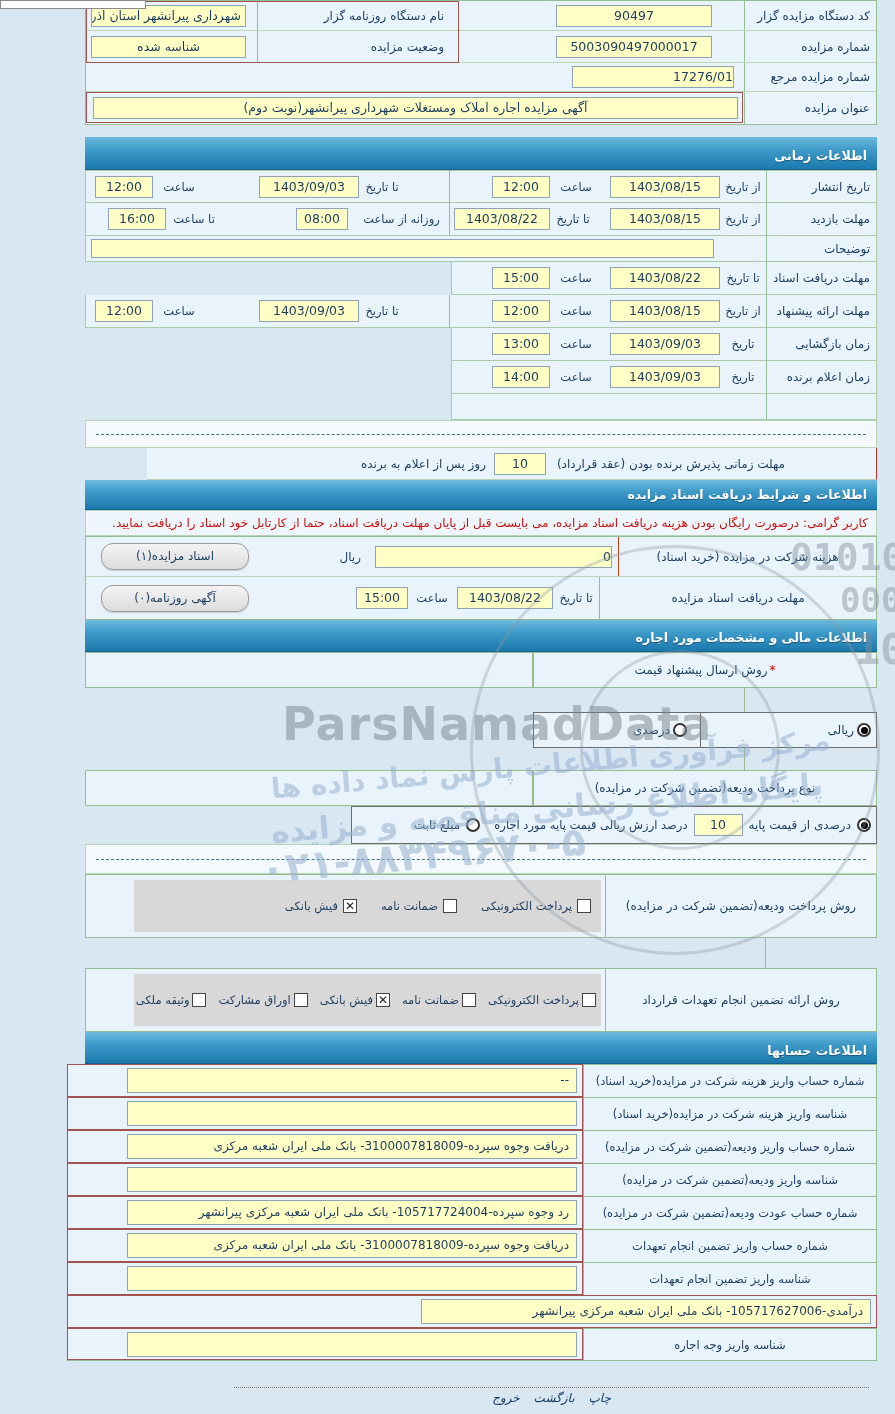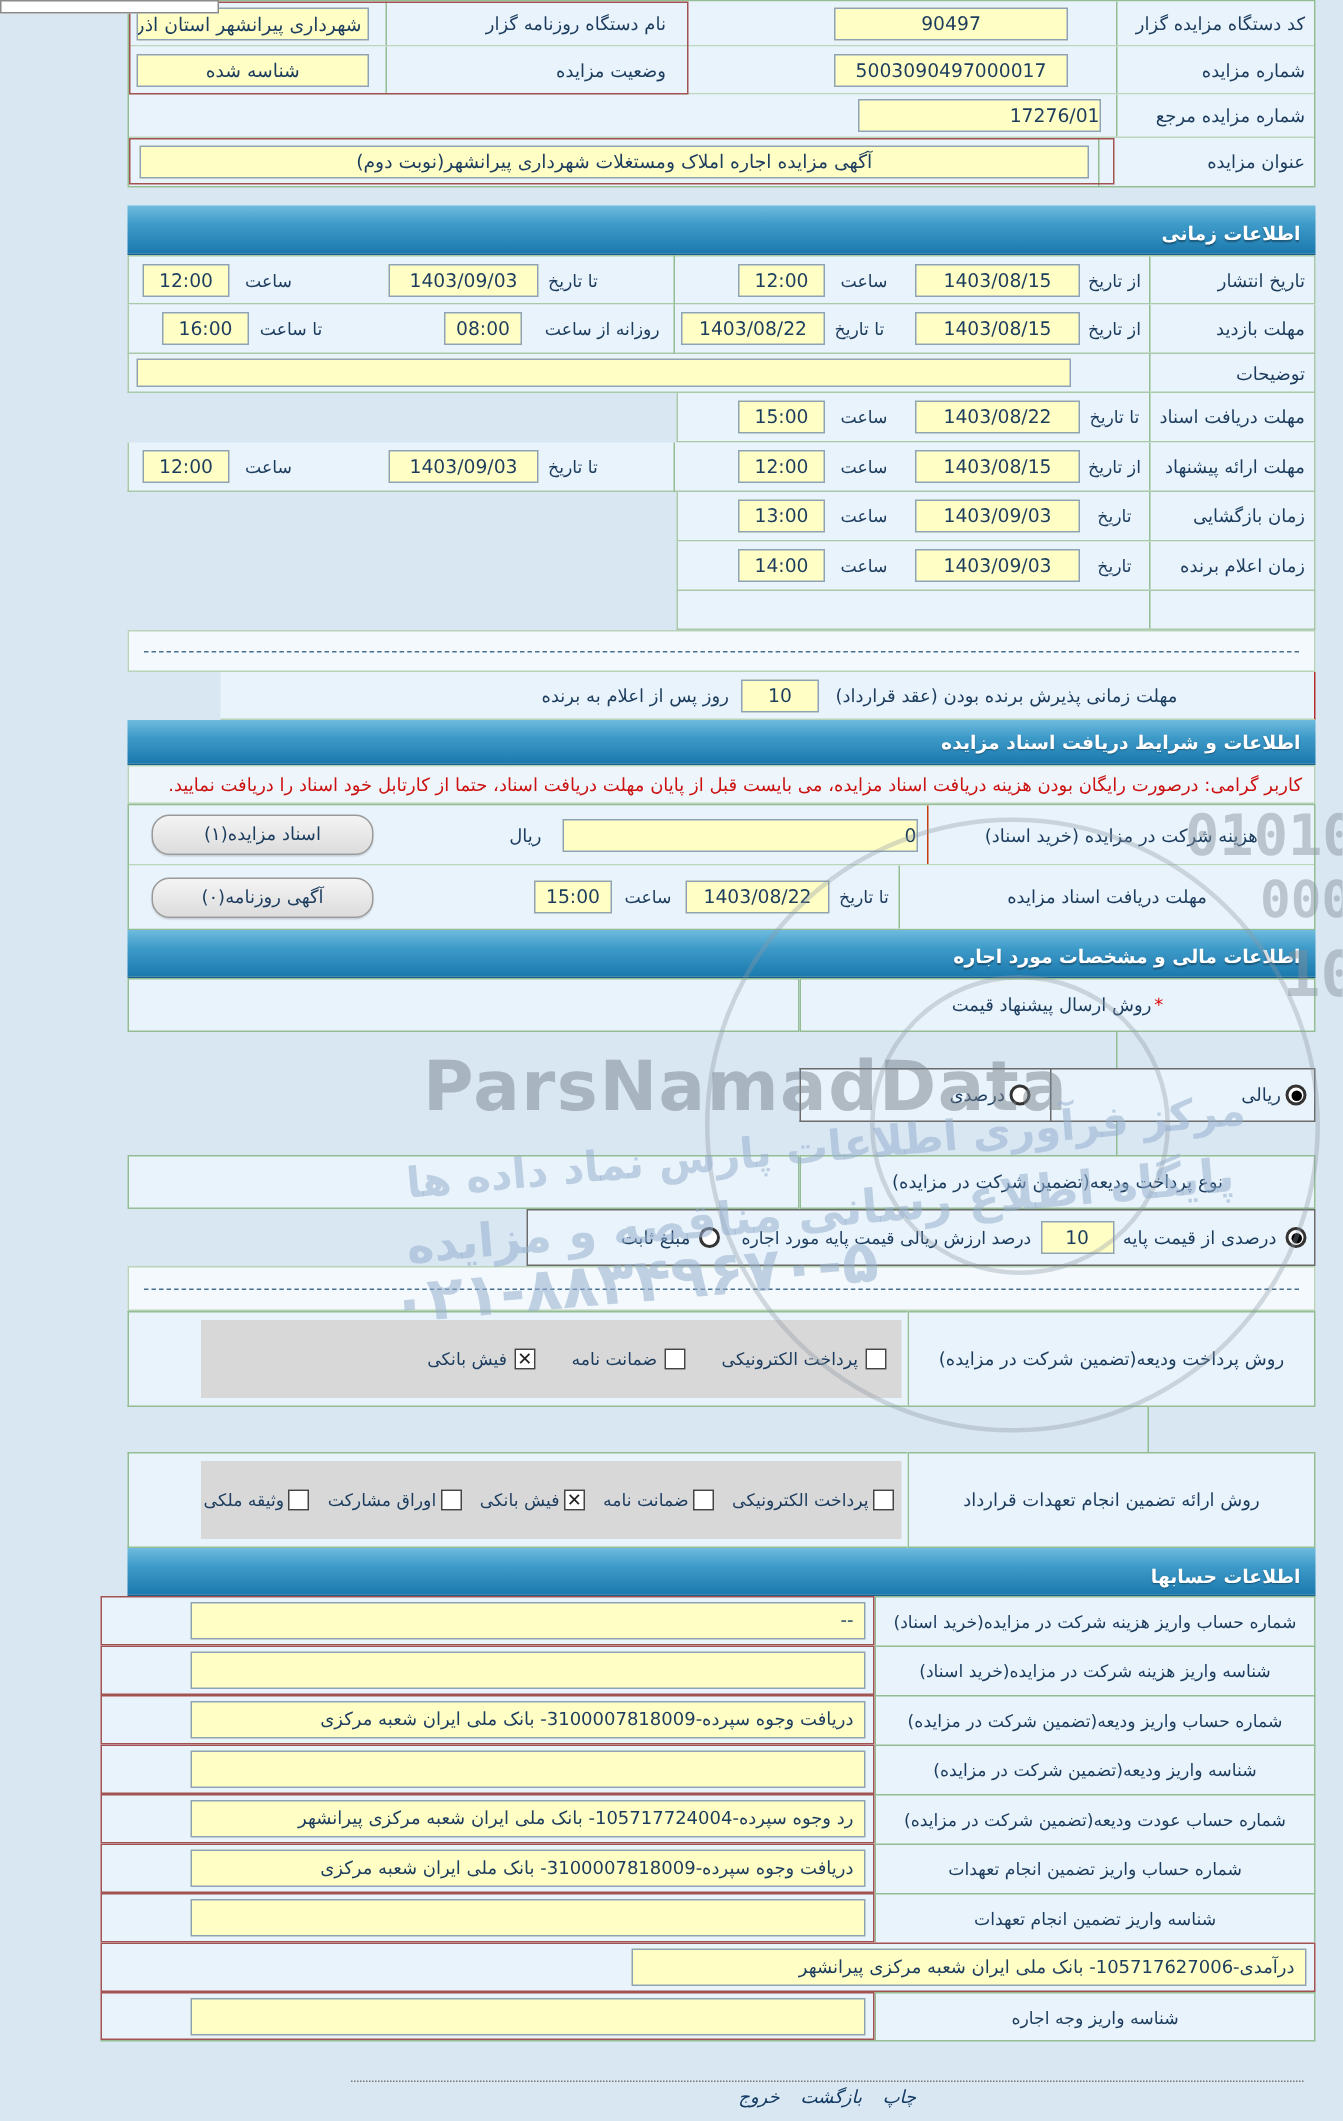--- a/index.html
+++ b/index.html
@@ -116,21 +116,21 @@
           <div class="yb center" style="width:155px;margin-right:11px">شناسه شده</div>
         </div>
       </div>
       <div class="r" style="height:29px">
         <div class="lc" style="width:132px">شماره مزایده مرجع</div>
         <div class="cellpad" style="flex:1">
           <div class="yb" style="width:162px;margin-right:10px;text-align:right;padding-left:6px;direction:ltr">17276/01</div>
         </div>
       </div>
       <div class="r" style="height:32px;border-bottom:none">
-        <div class="lc" style="width:144px">عنوان مزایده</div>
+        <div class="lc" style="width:132px">عنوان مزایده</div>
         <div class="cellpad" style="flex:1">
           <div class="yb center" style="flex:1;margin-right:6px;margin-left:7px">آگهی مزایده اجاره املاک ومستغلات شهرداری پیرانشهر(نوبت دوم)</div>
         </div>
       </div>
       <div class="outline" style="left:0;top:0;width:373px;height:62px"></div>
       <div class="outline" style="left:0;top:91px;width:657px;height:31px"></div>
     </div>
 
     <div style="height:12px"></div>
 

